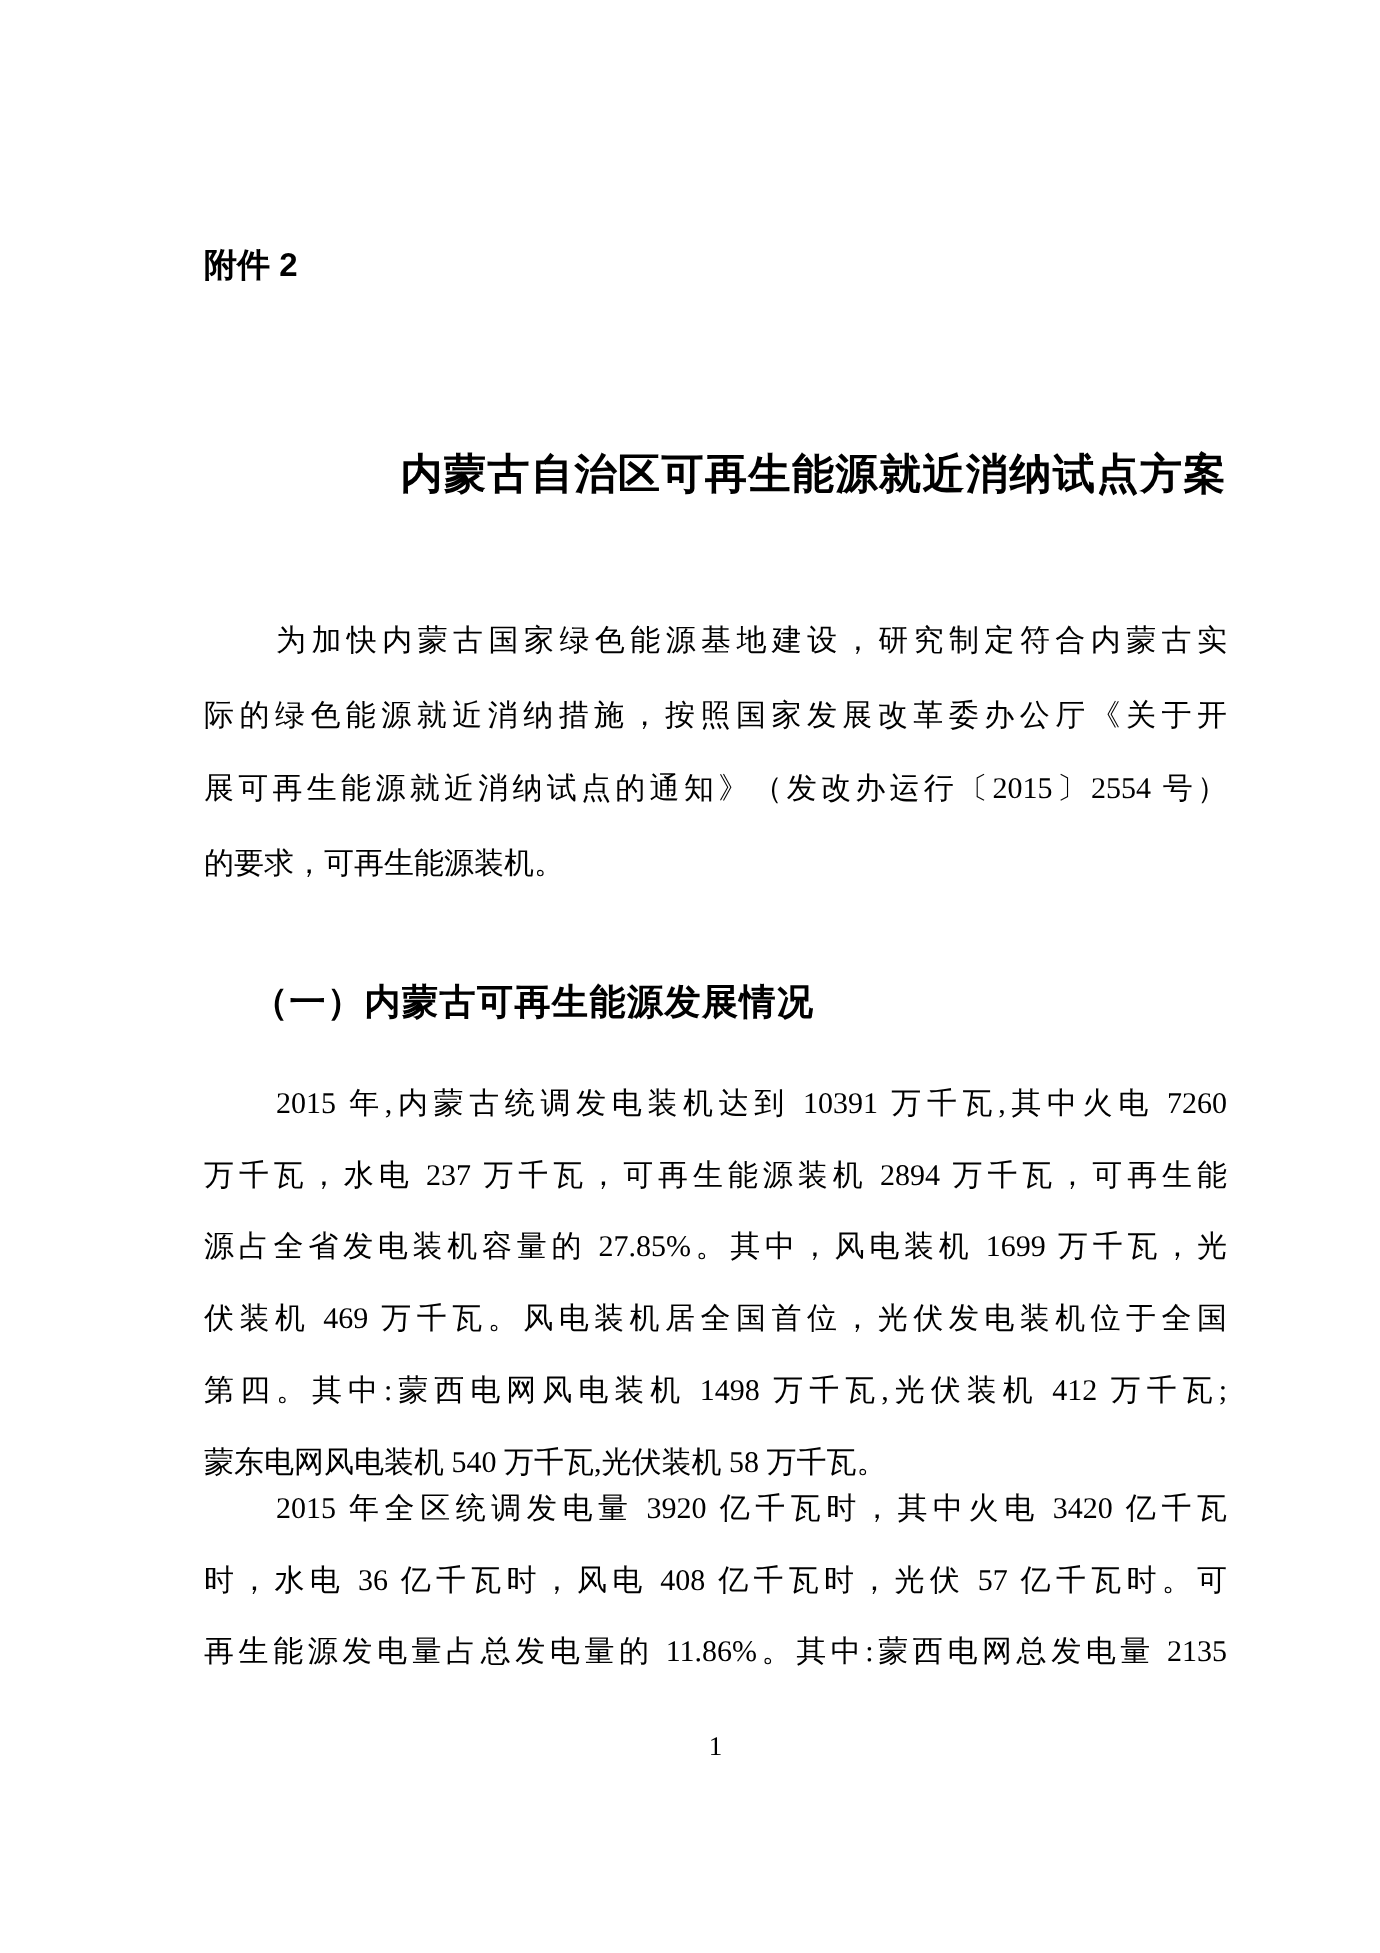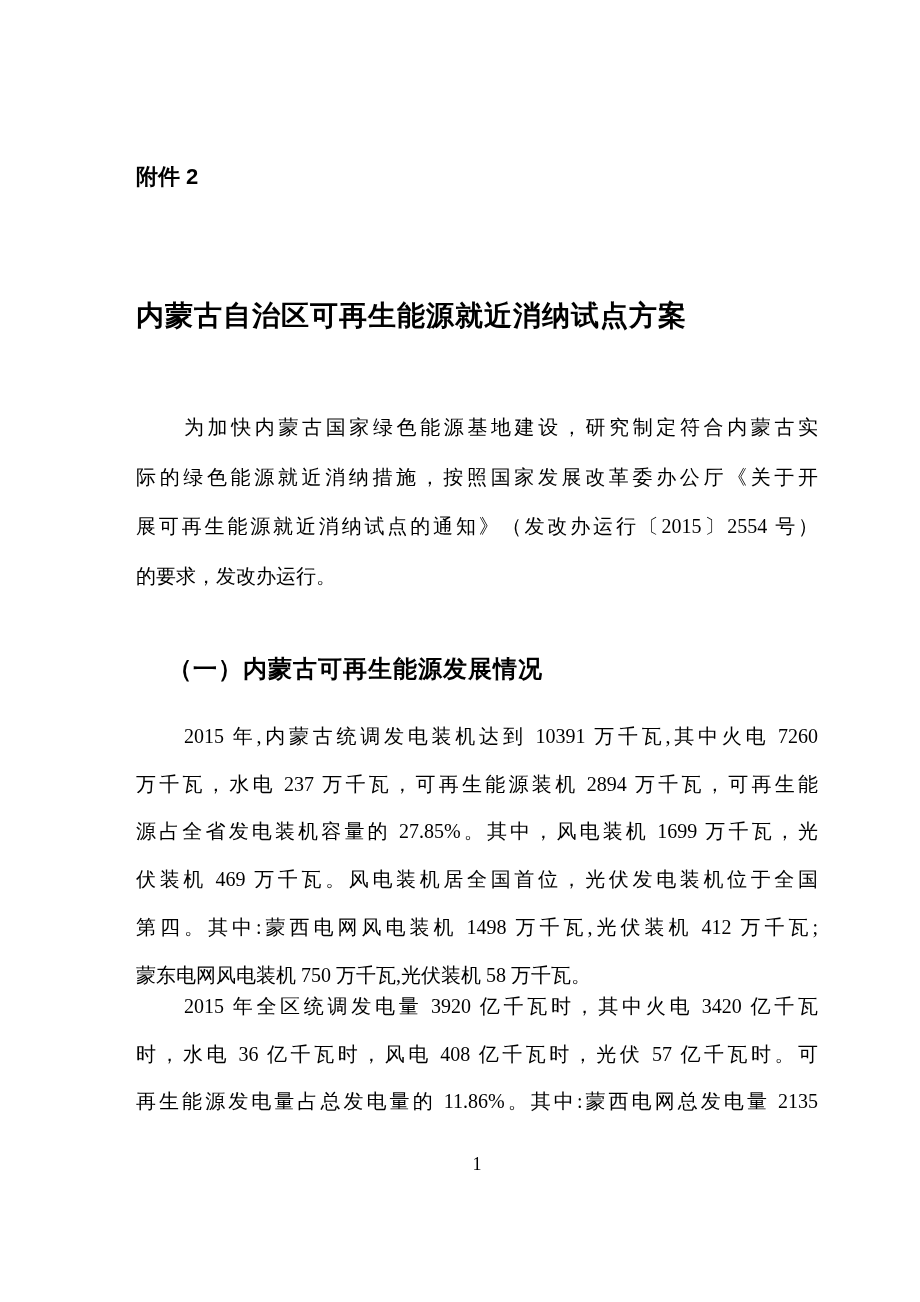--- a/index.html
+++ b/index.html
@@ -30,21 +30,21 @@
     line-height: 34px;
     text-align: left;
   }
   .doc-title {
     top: 294px;
     font-family: "Liberation Sans", "DejaVu Sans", sans-serif;
     font-weight: 700;
     font-size: 28px;
     line-height: 44px;
     letter-spacing: 1px;
-    text-align: left;
+    text-align: right;
   }
   .para {
     font-size: 20px;
   }
   .para-1 { top: 403px; line-height: 49.5px; }
   .para-2 { top: 713px; line-height: 47.7px; }
   .para-3 { top: 983px; line-height: 47.7px; }
   .line {
     text-align: justify;
     text-align-last: justify;
@@ -83,33 +83,33 @@
 <div class="page">
 
   <div class="abs attachment-label">附件 2</div>
 
   <div class="abs doc-title">内蒙古自治区可再生能源就近消纳试点方案</div>
 
   <div class="abs para para-1">
     <div class="line indent">为加快内蒙古国家绿色能源基地建设，研究制定符合内蒙古实</div>
     <div class="line">际的绿色能源就近消纳措施，按照国家发展改革委办公厅《关于开</div>
     <div class="line">展可再生能源就近消纳试点的通知》（发改办运行〔2015〕2554 号）</div>
-    <div class="line left">的要求，发改办运行。</div>
+    <div class="line left">的要求，可再生能源装机。</div>
   </div>
 
 
   <div class="abs subsection-heading">（一）内蒙古可再生能源发展情况</div>
 
   <div class="abs para para-2">
     <div class="line indent">2015 年,内蒙古统调发电装机达到 10391 万千瓦,其中火电 7260</div>
     <div class="line">万千瓦，水电 237 万千瓦，可再生能源装机 2894 万千瓦，可再生能</div>
     <div class="line">源占全省发电装机容量的 27.85%。其中，风电装机 1699 万千瓦，光</div>
     <div class="line">伏装机 469 万千瓦。风电装机居全国首位，光伏发电装机位于全国</div>
     <div class="line">第四。其中:蒙西电网风电装机 1498 万千瓦,光伏装机 412 万千瓦;</div>
-    <div class="line left">蒙东电网风电装机 750 万千瓦,光伏装机 58 万千瓦。</div>
+    <div class="line left">蒙东电网风电装机 540 万千瓦,光伏装机 58 万千瓦。</div>
   </div>
 
   <div class="abs para para-3">
     <div class="line indent">2015 年全区统调发电量 3920 亿千瓦时，其中火电 3420 亿千瓦</div>
     <div class="line">时，水电 36 亿千瓦时，风电 408 亿千瓦时，光伏 57 亿千瓦时。可</div>
     <div class="line">再生能源发电量占总发电量的 11.86%。其中:蒙西电网总发电量 2135</div>
   </div>
 
   <div class="abs page-number">1</div>
 

